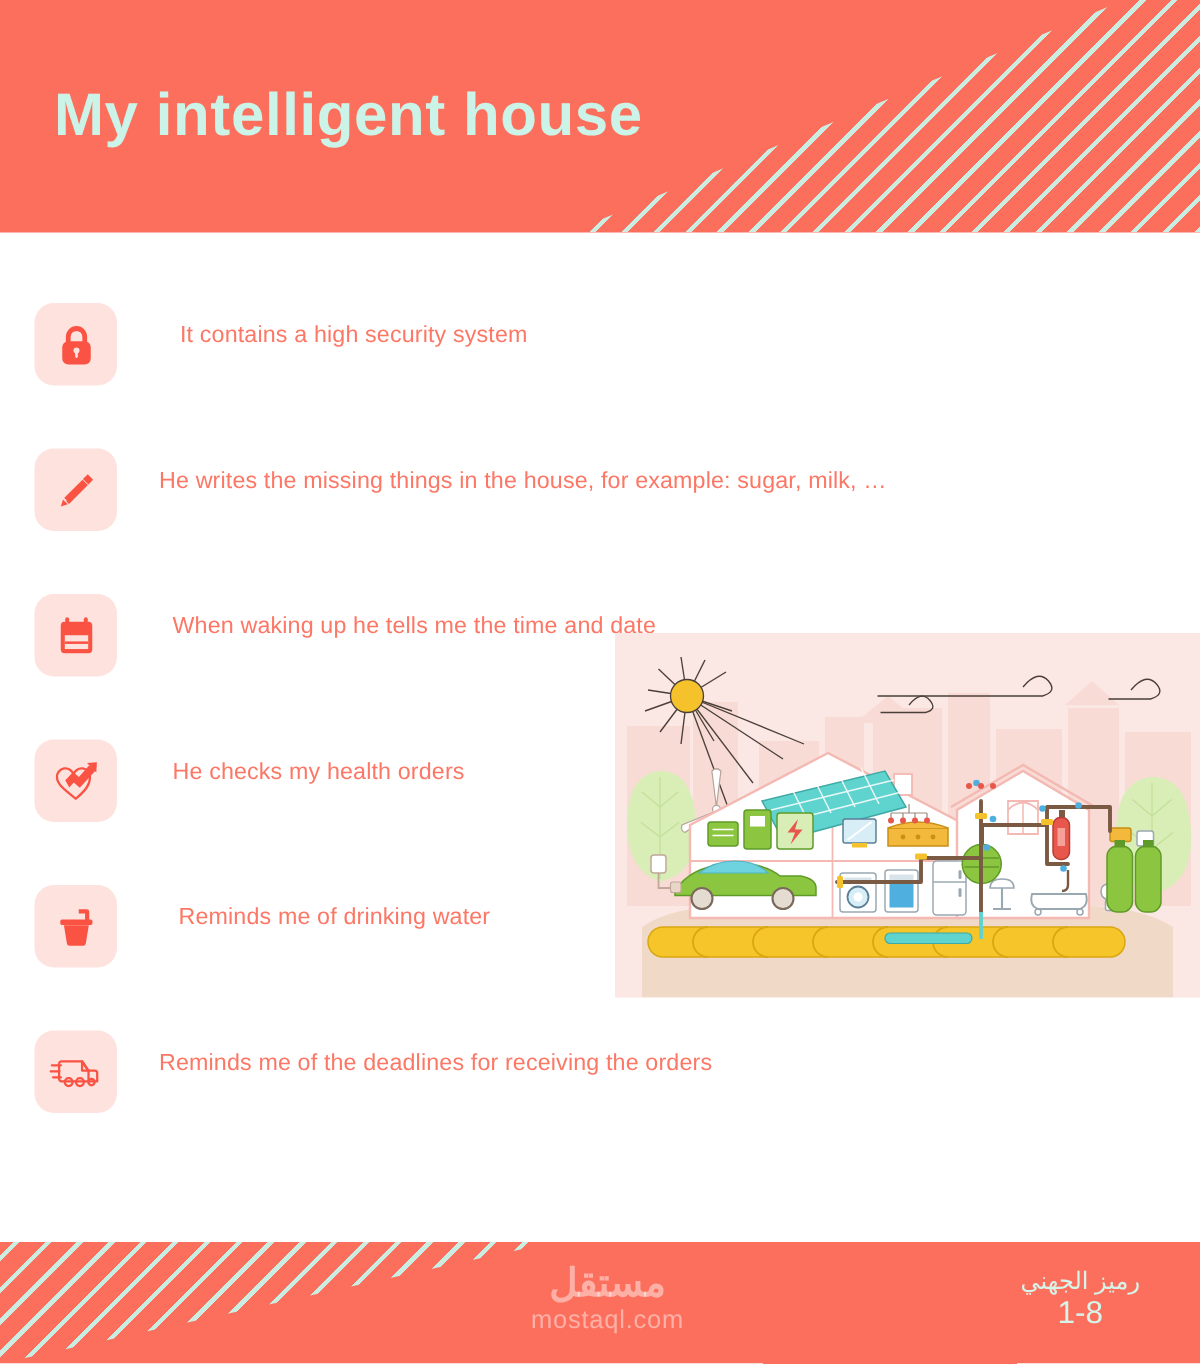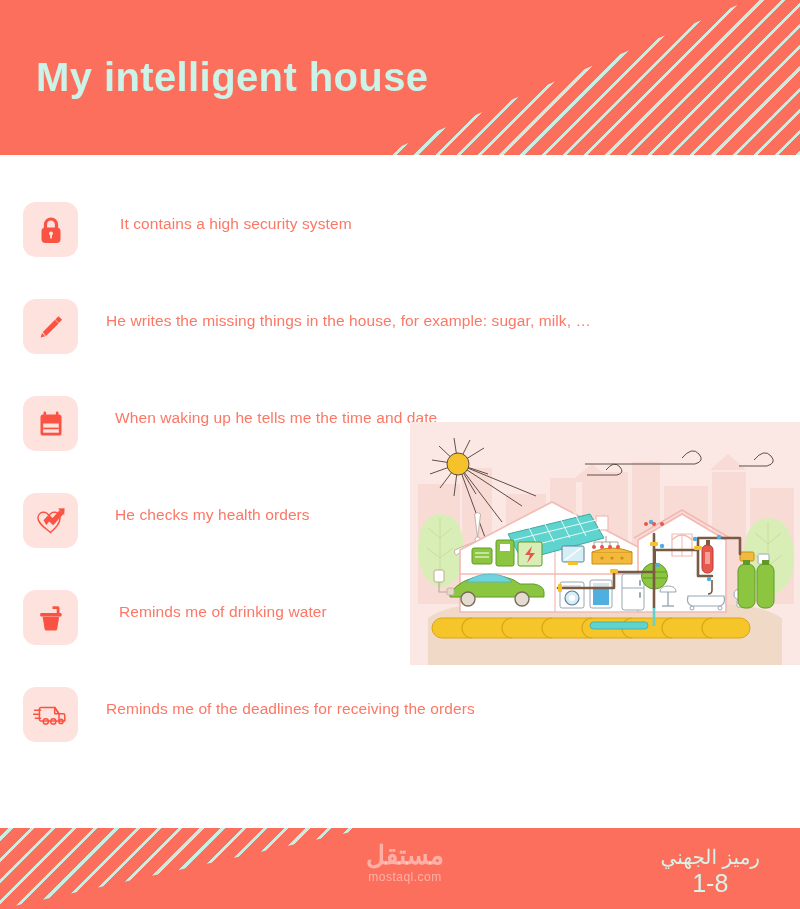--- a/index.html
+++ b/index.html
@@ -126,35 +126,35 @@
     color: rgba(255,255,255,0.45);
     line-height: 1;
   }
   #watermark-arabic {
     font-size: 26px;
     font-weight: bold;
     direction: rtl;
     letter-spacing: 1px;
   }
   #watermark-domain {
-    font-size: 12px;
+    font-size: 17px;
     margin-top: 3px;
     letter-spacing: 0.5px;
   }
   #footer-credit {
     position: absolute;
     right: 40px;
     top: 18px;
     text-align: center;
     color: #d6f5ea;
     line-height: 1.15;
     direction: rtl;
   }
-  #footer-credit-name { font-size: 20px; }
-  #footer-credit-number { font-size: 25px; direction: ltr; }
+  #footer-credit-name { font-size: 16px; }
+  #footer-credit-number { font-size: 21px; direction: ltr; }
 </style>
 </head>
 <body>
 
 <div id="header">
   <div id="header-stripes"></div>
   <div id="header-title">My intelligent house</div>
 </div>
 
 <div id="feature-list">

